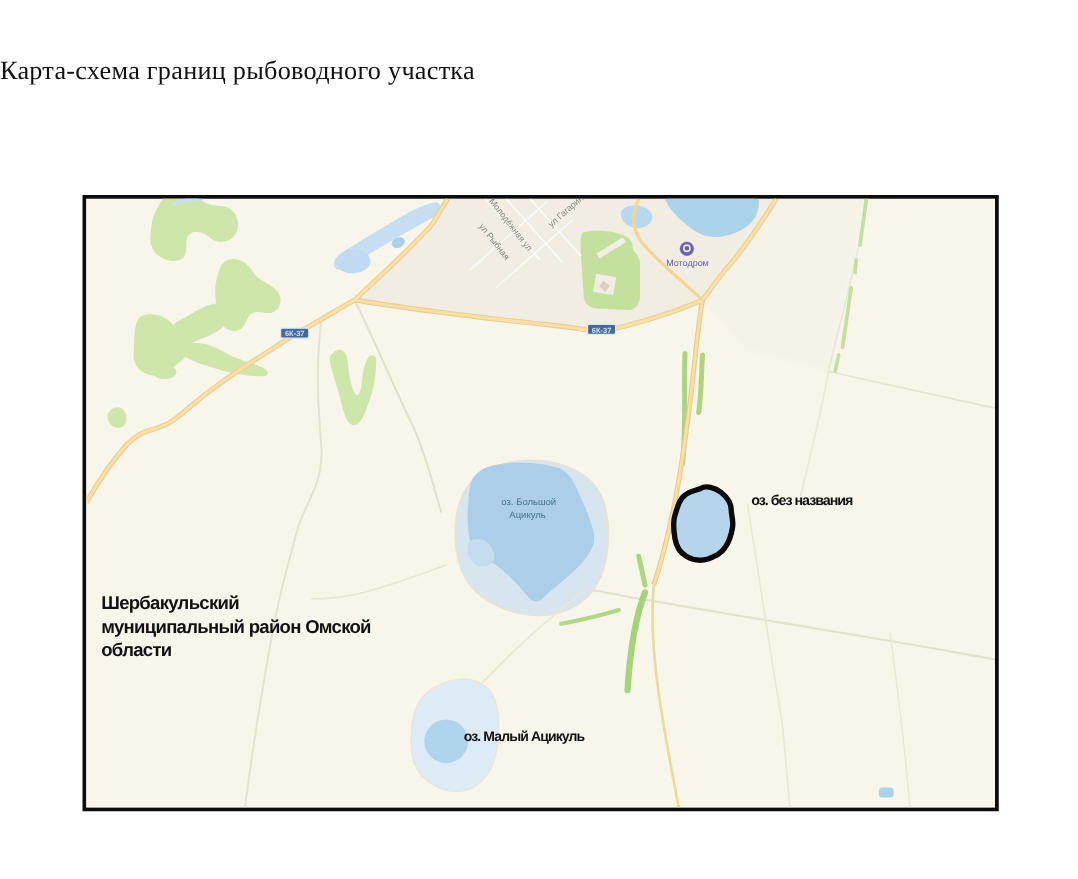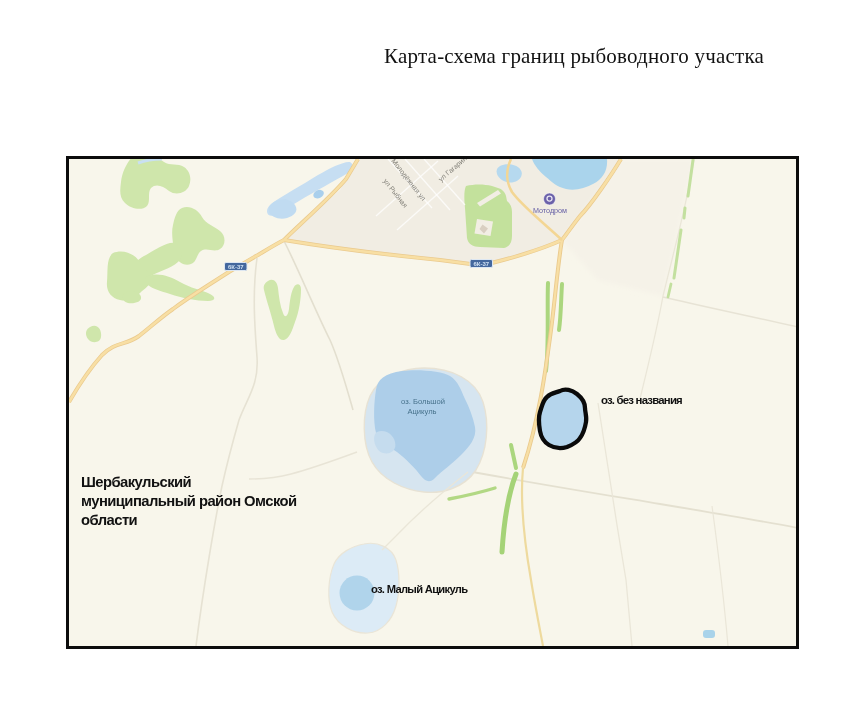--- a/index.html
+++ b/index.html
@@ -1,17 +1,17 @@
 <!DOCTYPE html>
 <html><head>
 <meta charset="utf-8">
 <style>
   html,body{margin:0;padding:0;background:#ffffff;}
   body{width:862px;height:703px;position:relative;font-family:"Liberation Sans",sans-serif;overflow:hidden;}
-  .title{position:absolute;top:44px;left:0;width:764px;text-align:right;
+  .title{position:absolute;top:44px;left:0;width:764px;text-align:left;
          font-family:"Liberation Serif",serif;font-size:21px;color:#111;letter-spacing:0.2px;}
   .map{position:absolute;left:66px;top:156px;width:733px;height:493px;
        border:3px solid #0c0c0c;box-sizing:border-box;background:#f8f6eb;}
 </style>
 </head>
 <body>
 
 <div class="title">Карта-схема границ рыбоводного участка</div>
 
 <div class="map">

